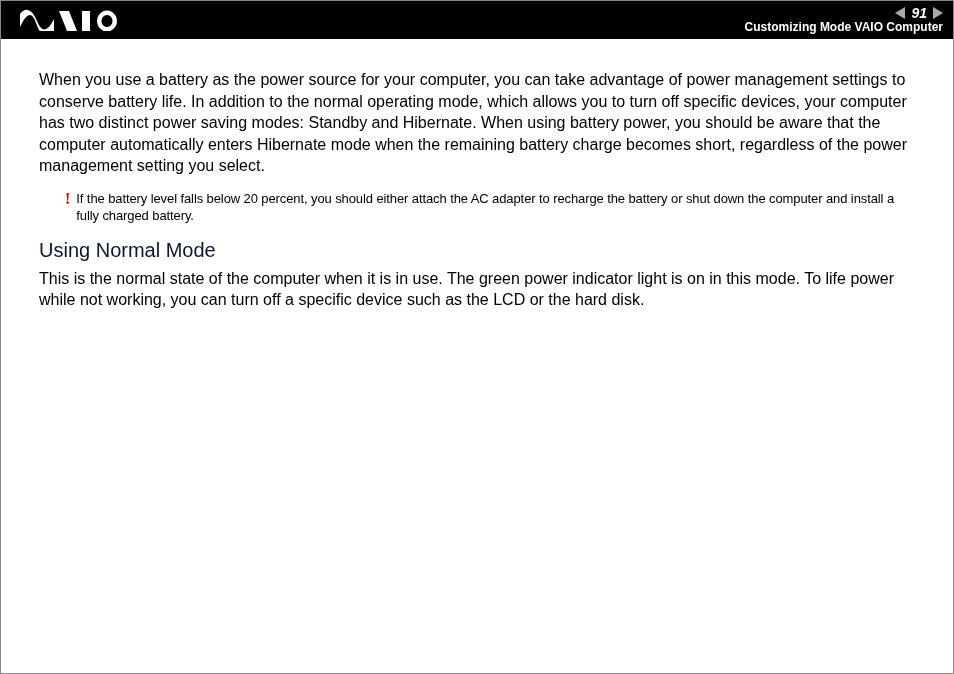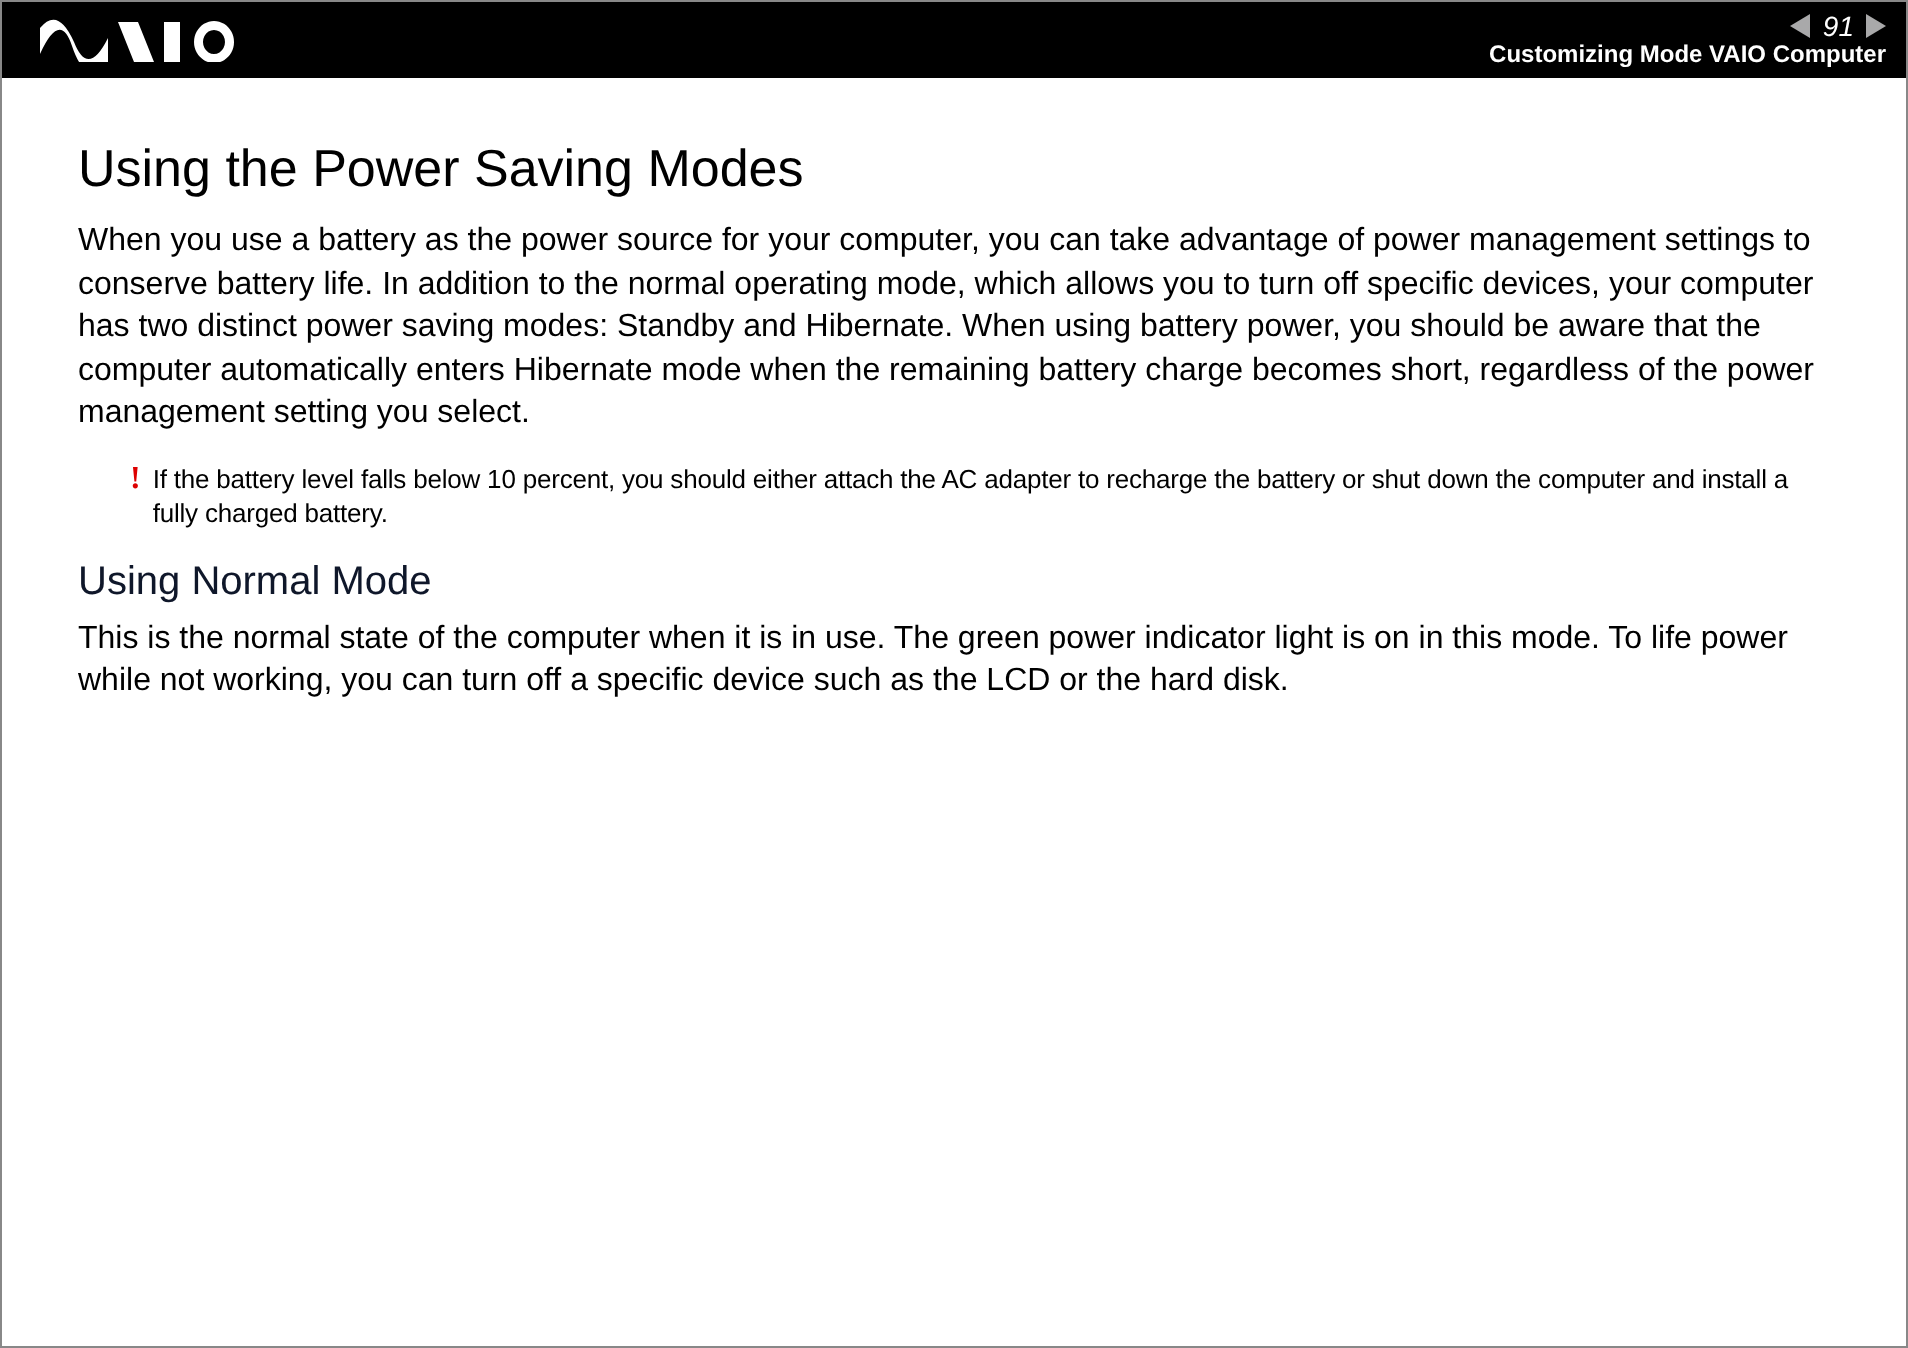--- a/index.html
+++ b/index.html
@@ -3,21 +3,21 @@
 <meta charset="utf-8">
 <style>
   html,body{margin:0;padding:0;font-family:Arial,Helvetica,sans-serif;background:#fff;color:#000;}
   .page{width:954px;height:674px;border:1px solid #888;box-sizing:border-box;position:relative;overflow:hidden;}
   .header{background:#000;color:#fff;height:38px;display:flex;align-items:center;justify-content:space-between;padding:0 10px 0 18px;}
   .logo svg{display:block;}
   .header-right{display:flex;flex-direction:column;align-items:flex-end;line-height:1;margin-top:-2px;}
   .nav-row{display:flex;align-items:center;gap:4px;}
   .tri-left{width:0;height:0;border-top:6px solid transparent;border-bottom:6px solid transparent;border-right:10px solid #a9a9aa;cursor:pointer;}
   .tri-right{width:0;height:0;border-top:6px solid transparent;border-bottom:6px solid transparent;border-left:10px solid #a9a9aa;cursor:pointer;}
-  .page-num{font-style:italic;font-weight:normal;font-size:14px;padding:0 2px;}
+  .page-num{font-style:italic;font-weight:bold;font-size:14px;padding:0 2px;}
   .breadcrumb{font-weight:bold;font-size:12px;margin-top:1px;}
   .content{padding:30px 34px 0 38px;}
   h1{font-weight:400;font-size:26px;margin:0 0 10px 0;letter-spacing:0px;}
   .body-text{font-size:16px;line-height:1.35;margin:0 0 14px 0;}
   .note{display:flex;align-items:flex-start;margin:6px 0 14px 26px;}
   .excl{color:#d00;font-weight:bold;font-size:16px;margin-right:6px;line-height:1;font-family:"Times New Roman",serif;}
   .note-text{font-family:Arial,Helvetica,sans-serif;font-size:13px;line-height:1.3;font-stretch:condensed;letter-spacing:-0.1px;}
   h2{color:#0f172a;font-weight:400;font-size:20px;margin:6px 0 6px 0;}
 </style>
 </head>
@@ -38,25 +38,24 @@
       <div class="nav-row">
         <div class="tri-left"></div>
         <span class="page-num">91</span>
         <div class="tri-right"></div>
       </div>
       <div class="breadcrumb">Customizing Mode VAIO Computer</div>
     </div>
   </div>
 
   <div class="content">
-    <h1>Using the Power Saving Modes</h1>
     <p class="body-text">When you use a battery as the power source for your computer, you can take advantage of power management settings to conserve battery life. In addition to the normal operating mode, which allows you to turn off specific devices, your computer has two distinct power saving modes: Standby and Hibernate. When using battery power, you should be aware that the computer automatically enters Hibernate mode when the remaining battery charge becomes short, regardless of the power management setting you select.</p>
 
     <div class="note">
       <span class="excl">!</span>
-      <span class="note-text">If the battery level falls below 10 percent, you should either attach the AC adapter to recharge the battery or shut down the computer and install a fully charged battery.</span>
+      <span class="note-text">If the battery level falls below 20 percent, you should either attach the AC adapter to recharge the battery or shut down the computer and install a fully charged battery.</span>
     </div>
 
     <h2>Using Normal Mode</h2>
     <p class="body-text">This is the normal state of the computer when it is in use. The green power indicator light is on in this mode. To life power while not working, you can turn off a specific device such as the LCD or the hard disk.</p>
   </div>
 
 </div>
 
 </body></html>

